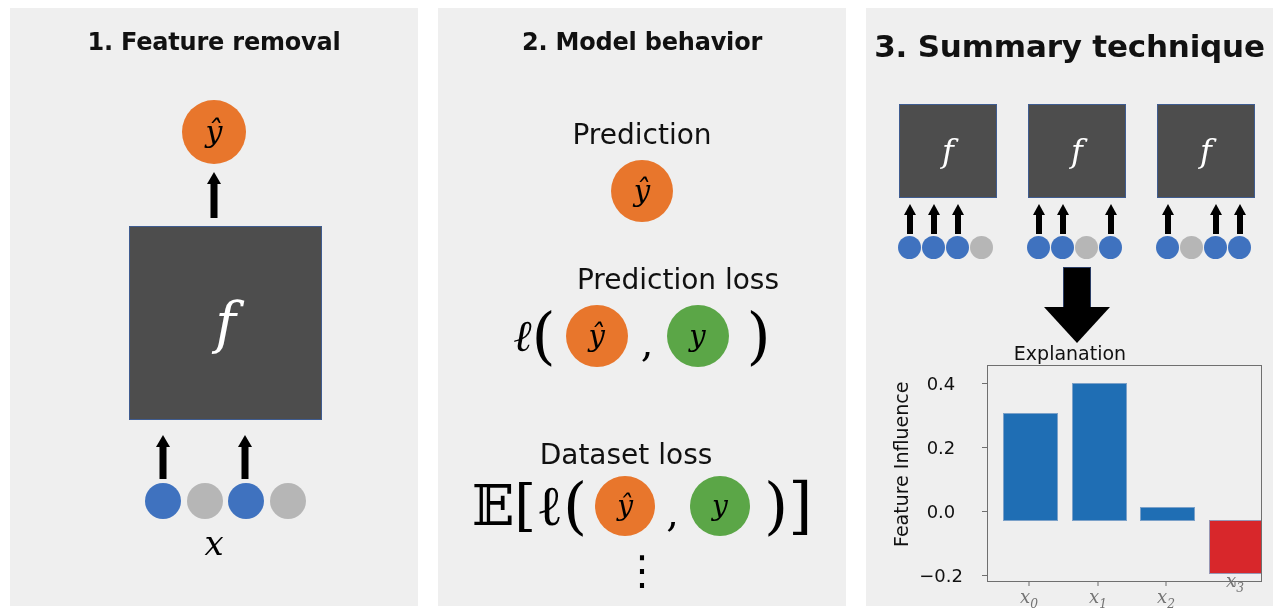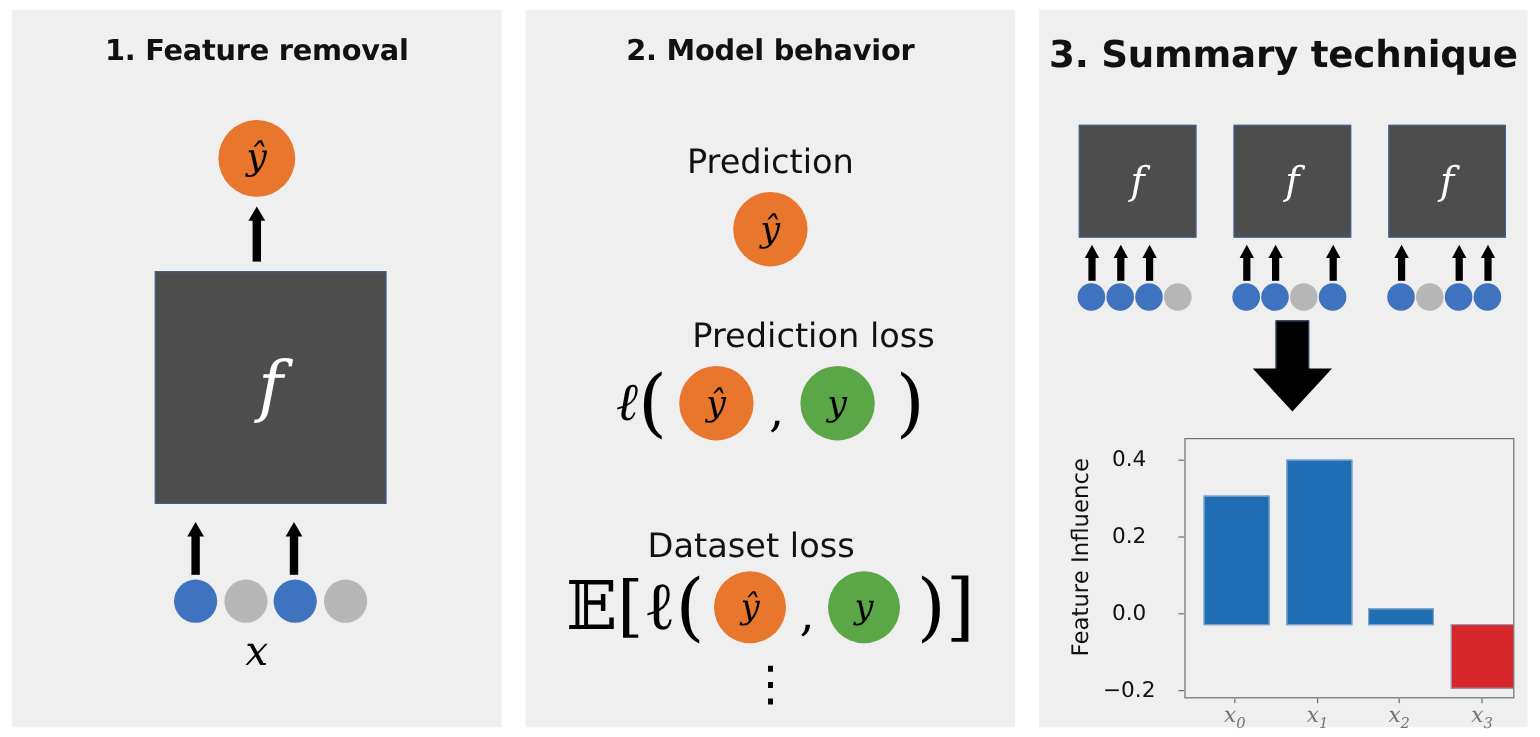--- a/index.html
+++ b/index.html
@@ -368,20 +368,21 @@
     <div class="circle dot-blue" style="left:338px; top:228px; width:23px; height:23px;"></div>
     <div class="circle dot-blue" style="left:362px; top:228px; width:23px; height:23px;"></div>
 
     <div class="big-arrow" style="left:177px; top:259px; width:68px; height:76px;">
       <div class="b-shaft" style="width:28px; height:45px;"></div>
       <div class="b-head" style="top:40px;"></div>
     </div>
 
     <div id="chart-wrap" style="left:8px; top:334px; width:392px; height:256px;">
 
+      <div id="chart-title">Explanation</div>
 
       <div id="ylabel" style="left:16px; top:205px;">Feature Influence</div>
 
       <div class="ytick" style="top:41px; width:74px; left:30px;">0.4</div>
       <div class="ytick" style="top:105px; width:74px; left:30px;">0.2</div>
       <div class="ytick" style="top:169px; width:74px; left:30px;">0.0</div>
       <div class="ytick" style="top:233px; width:74px; left:30px;">−0.2</div>
 
       <div class="ytick-mark" style="left:108px; top:41px;"></div>
       <div class="ytick-mark" style="left:108px; top:105px;"></div>
@@ -403,19 +404,19 @@
 
       <div class="xtick" style="left:155px; top:244px;">
         <span>x</span><sub>0</sub>
       </div>
       <div class="xtick" style="left:224px; top:244px;">
         <span>x</span><sub>1</sub>
       </div>
       <div class="xtick" style="left:292px; top:244px;">
         <span>x</span><sub>2</sub>
       </div>
-      <div class="xtick" style="left:361px; top:244px;">
+      <div class="xtick" style="left:361px; top:228px;">
         <span>x</span><sub>3</sub>
       </div>
     </div>
 
   </div>
 </div>
 
 </body></html>

